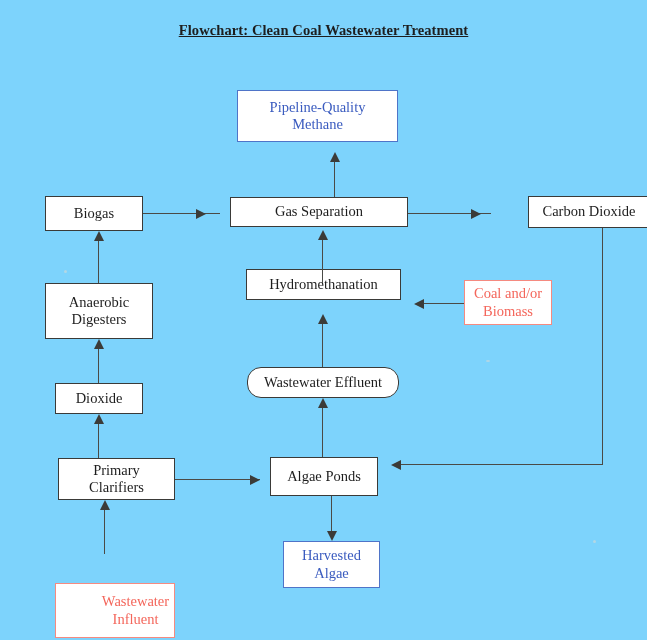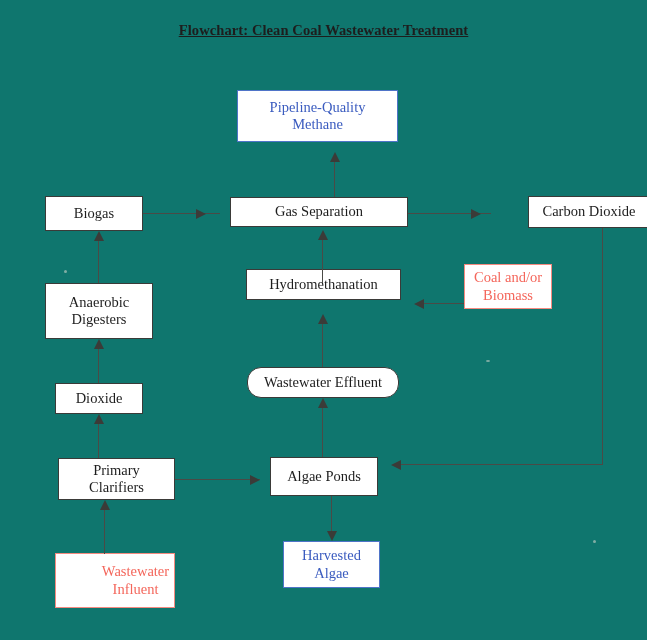--- a/index.html
+++ b/index.html
@@ -4,21 +4,21 @@
 <style>
   html, body {
     margin: 0;
     padding: 0;
     background: #ffffff;
   }
   #canvas {
     position: relative;
     width: 647px;
     height: 640px;
-    background: #0f766e;
+    background: #7dd3fc;
     overflow: hidden;
     font-family: "Liberation Serif", "DejaVu Serif", serif;
   }
   #title {
     position: absolute;
     left: 0;
     top: 22px;
     width: 647px;
     text-align: center;
     font-size: 14.5px;
@@ -117,21 +117,21 @@
     <div>
       <div>Anaerobic</div>
       <div>Digesters</div>
     </div>
   </div>
 
   <div class="node" style="left:246px; top:269px; width:155px; height:31px;">
     <div>Hydromethanation</div>
   </div>
 
-  <div class="node red" style="left:464px; top:264px; width:88px; height:45px;justify-content:center;">
+  <div class="node red" style="left:464px; top:280px; width:88px; height:45px;justify-content:center;">
     <div>
       <div>Coal and/or</div>
       <div>Biomass</div>
     </div>
   </div>
 
   <div class="node" style="left:55px; top:383px; width:88px; height:31px;">
     <div>Dioxide</div>
   </div>
 
@@ -143,21 +143,21 @@
     <div>
       <div>Primary</div>
       <div>Clarifiers</div>
     </div>
   </div>
 
   <div class="node" style="left:270px; top:457px; width:108px; height:39px;">
     <div>Algae Ponds</div>
   </div>
 
-  <div class="node red" style="left:55px; top:553px; width:120px; height:55px;padding-left:45px;">
+  <div class="node red" style="left:55px; top:583px; width:120px; height:55px;padding-left:45px;">
     <div>
       <div>Wastewater</div>
       <div>Influent</div>
     </div>
   </div>
 
   <div class="node blue" style="left:283px; top:541px; width:97px; height:47px;">
     <div>
       <div>Harvested</div>
       <div>Algae</div>

